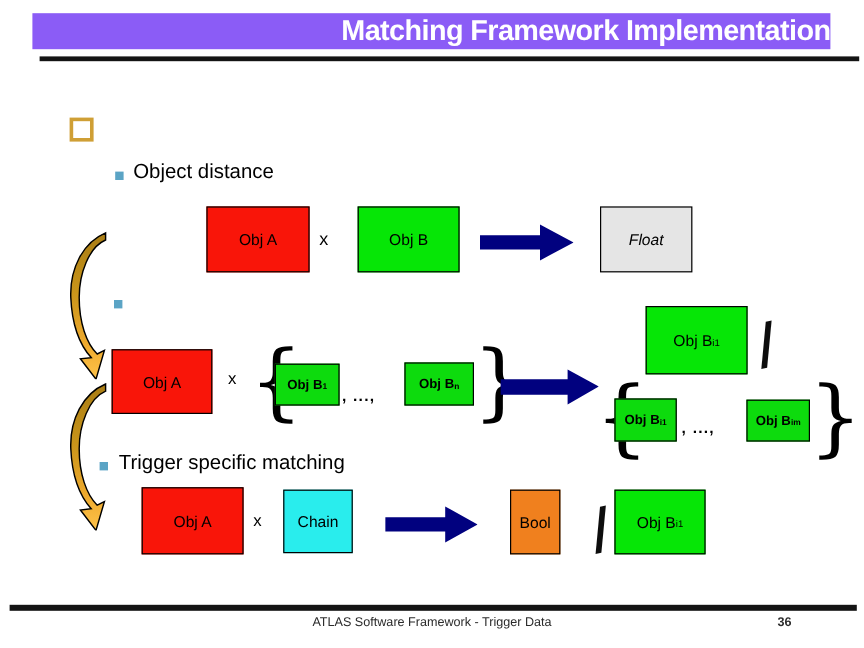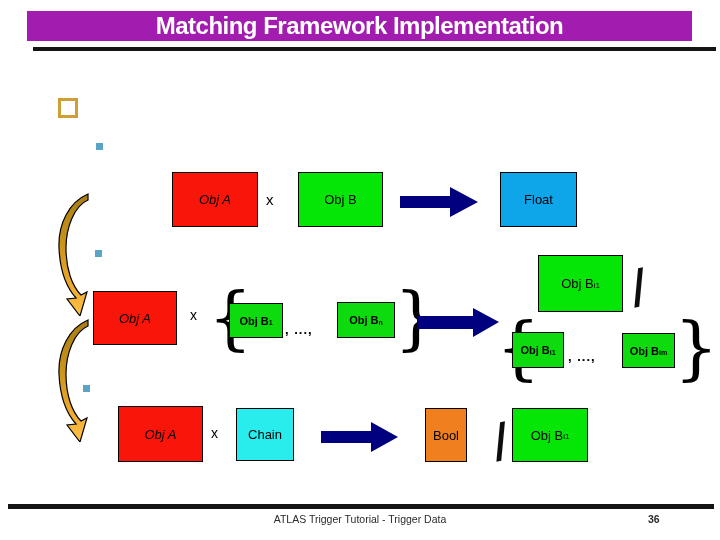--- a/index.html
+++ b/index.html
@@ -3,21 +3,21 @@
 <meta charset="utf-8">
 <style>
   html,body{margin:0;padding:0;background:#fff;}
   #slide{
     position:relative;width:720px;height:540px;background:#ffffff;overflow:hidden;
     font-family:"Liberation Sans",sans-serif;color:#111;
   }
   
   .title-bar{
     position:absolute;left:27px;top:11px;width:665px;height:30px;
-    background:#a21caf;display:flex;align-items:center;justify-content:center;
+    background:#8b5cf6;display:flex;align-items:center;justify-content:flex-end;
   }
   .title-bar span{
     color:#ffffff;font-size:24px;font-weight:700;letter-spacing:-0.5px;white-space:nowrap;
   }
   .rule{position:absolute;background:#141414;}
   
   .h-bullet{
     position:absolute;left:58px;top:98px;width:14px;height:14px;
     border:3px solid #cf9f35;background:#fff;
   }
@@ -26,24 +26,24 @@
   .sub-bullet{position:absolute;font-size:17px;color:#000;}
   
   .box{
     position:absolute;border:1.5px solid #000;box-sizing:border-box;
     display:flex;align-items:center;justify-content:center;
     font-size:13px;color:#000;white-space:nowrap;
   }
   .box sub{font-size:8px;line-height:1;transform:translateY(2px);}
   .box.small{font-size:11px;font-weight:700;}
   .box.small sub{font-size:7px;}
-  .red{background:#f91509;font-style:italic;}
+  .red{background:#f91509;}
   .green{background:#06e606;}
   .green-sm{background:#0ddb0d;}
-  .magenta{background:#0ea5e9;}
+  .magenta{background:#e5e5e5;font-style:italic;}
   .cyan{background:#29eded;}
   .orange{background:#f0801e;}
   .times{position:absolute;font-size:15px;color:#000;}
   .ellipsis{position:absolute;font-size:13px;font-weight:700;color:#000;letter-spacing:1px;}
   .brace{
     position:absolute;font-family:"DejaVu Serif",serif;font-size:70px;font-weight:400;
     color:#000;line-height:56px;
   }
   .slash{
     position:absolute;font-family:"DejaVu Sans",sans-serif;font-size:46px;font-weight:700;
@@ -65,20 +65,21 @@
 <div id="slide">
 
   <div class="title-bar">
     <span>Matching Framework Implementation</span>
   </div>
   <div class="rule" style="left:33px;top:47px;width:683px;height:4px;"></div>
 
   <div class="h-bullet"></div>
 
   <div class="sq-bullet" style="left:96px;top:143px;"></div>
+  <div class="sub-bullet" style="left:111px;top:133px;">Object distance</div>
 
   <svg class="curved-arrow" style="left:55px;top:192px;" width="36" height="124" viewBox="0 0 36 124">
     <defs>
       <linearGradient id="gg1" x1="0" y1="0" x2="0" y2="1">
         <stop offset="0" stop-color="#a97d15"></stop>
           <stop offset="0.4" stop-color="#c8941a"></stop>
         <stop offset="0.75" stop-color="#eda92d"></stop>
           <stop offset="1" stop-color="#ffc34a"></stop>
       </linearGradient>
     </defs>
@@ -141,20 +142,21 @@
       <sub>i1</sub>
   </div>
   <div class="ellipsis" style="left:568px;top:349px;">, ...,</div>
   <div class="box green-sm small" style="left:622px;top:333px;width:53px;height:35px;">
     <span>Obj B</span>
       <sub>im</sub>
   </div>
   <div class="brace" style="left:674px;top:320px;">}</div>
 
   <div class="sq-bullet" style="left:83px;top:385px;"></div>
+  <div class="sub-bullet" style="left:99px;top:376px;">Trigger specific matching</div>
 
   <div class="box red" style="left:118px;top:406px;width:85px;height:56px;">
     <span>Obj A</span>
   </div>
   <div class="times" style="left:211px;top:425px;font-size:14px;">x</div>
   <div class="box cyan" style="left:236px;top:408px;width:58px;height:53px;">
     <span>Chain</span>
   </div>
   <svg class="block-arrow" style="left:321px;top:420px;" width="77" height="34" viewBox="0 0 77 34">
     <polygon points="0,11 50,11 50,2 77,17 50,32 50,23 0,23"></polygon>
@@ -162,16 +164,16 @@
   <div class="box orange" style="left:425px;top:408px;width:42px;height:54px;">
     <span>Bool</span>
   </div>
   <div class="slash" style="left:492px;top:422px;">/</div>
   <div class="box green" style="left:512px;top:408px;width:76px;height:54px;">
     <span>Obj B</span>
       <sub>i1</sub>
   </div>
 
   <div class="rule" style="left:8px;top:504px;width:706px;height:5px;"></div>
-  <div class="footer-text">ATLAS Trigger Tutorial - Trigger Data</div>
+  <div class="footer-text">ATLAS Software Framework - Trigger Data</div>
   <div class="page-number">36</div>
 
 </div>
 
 </body></html>

